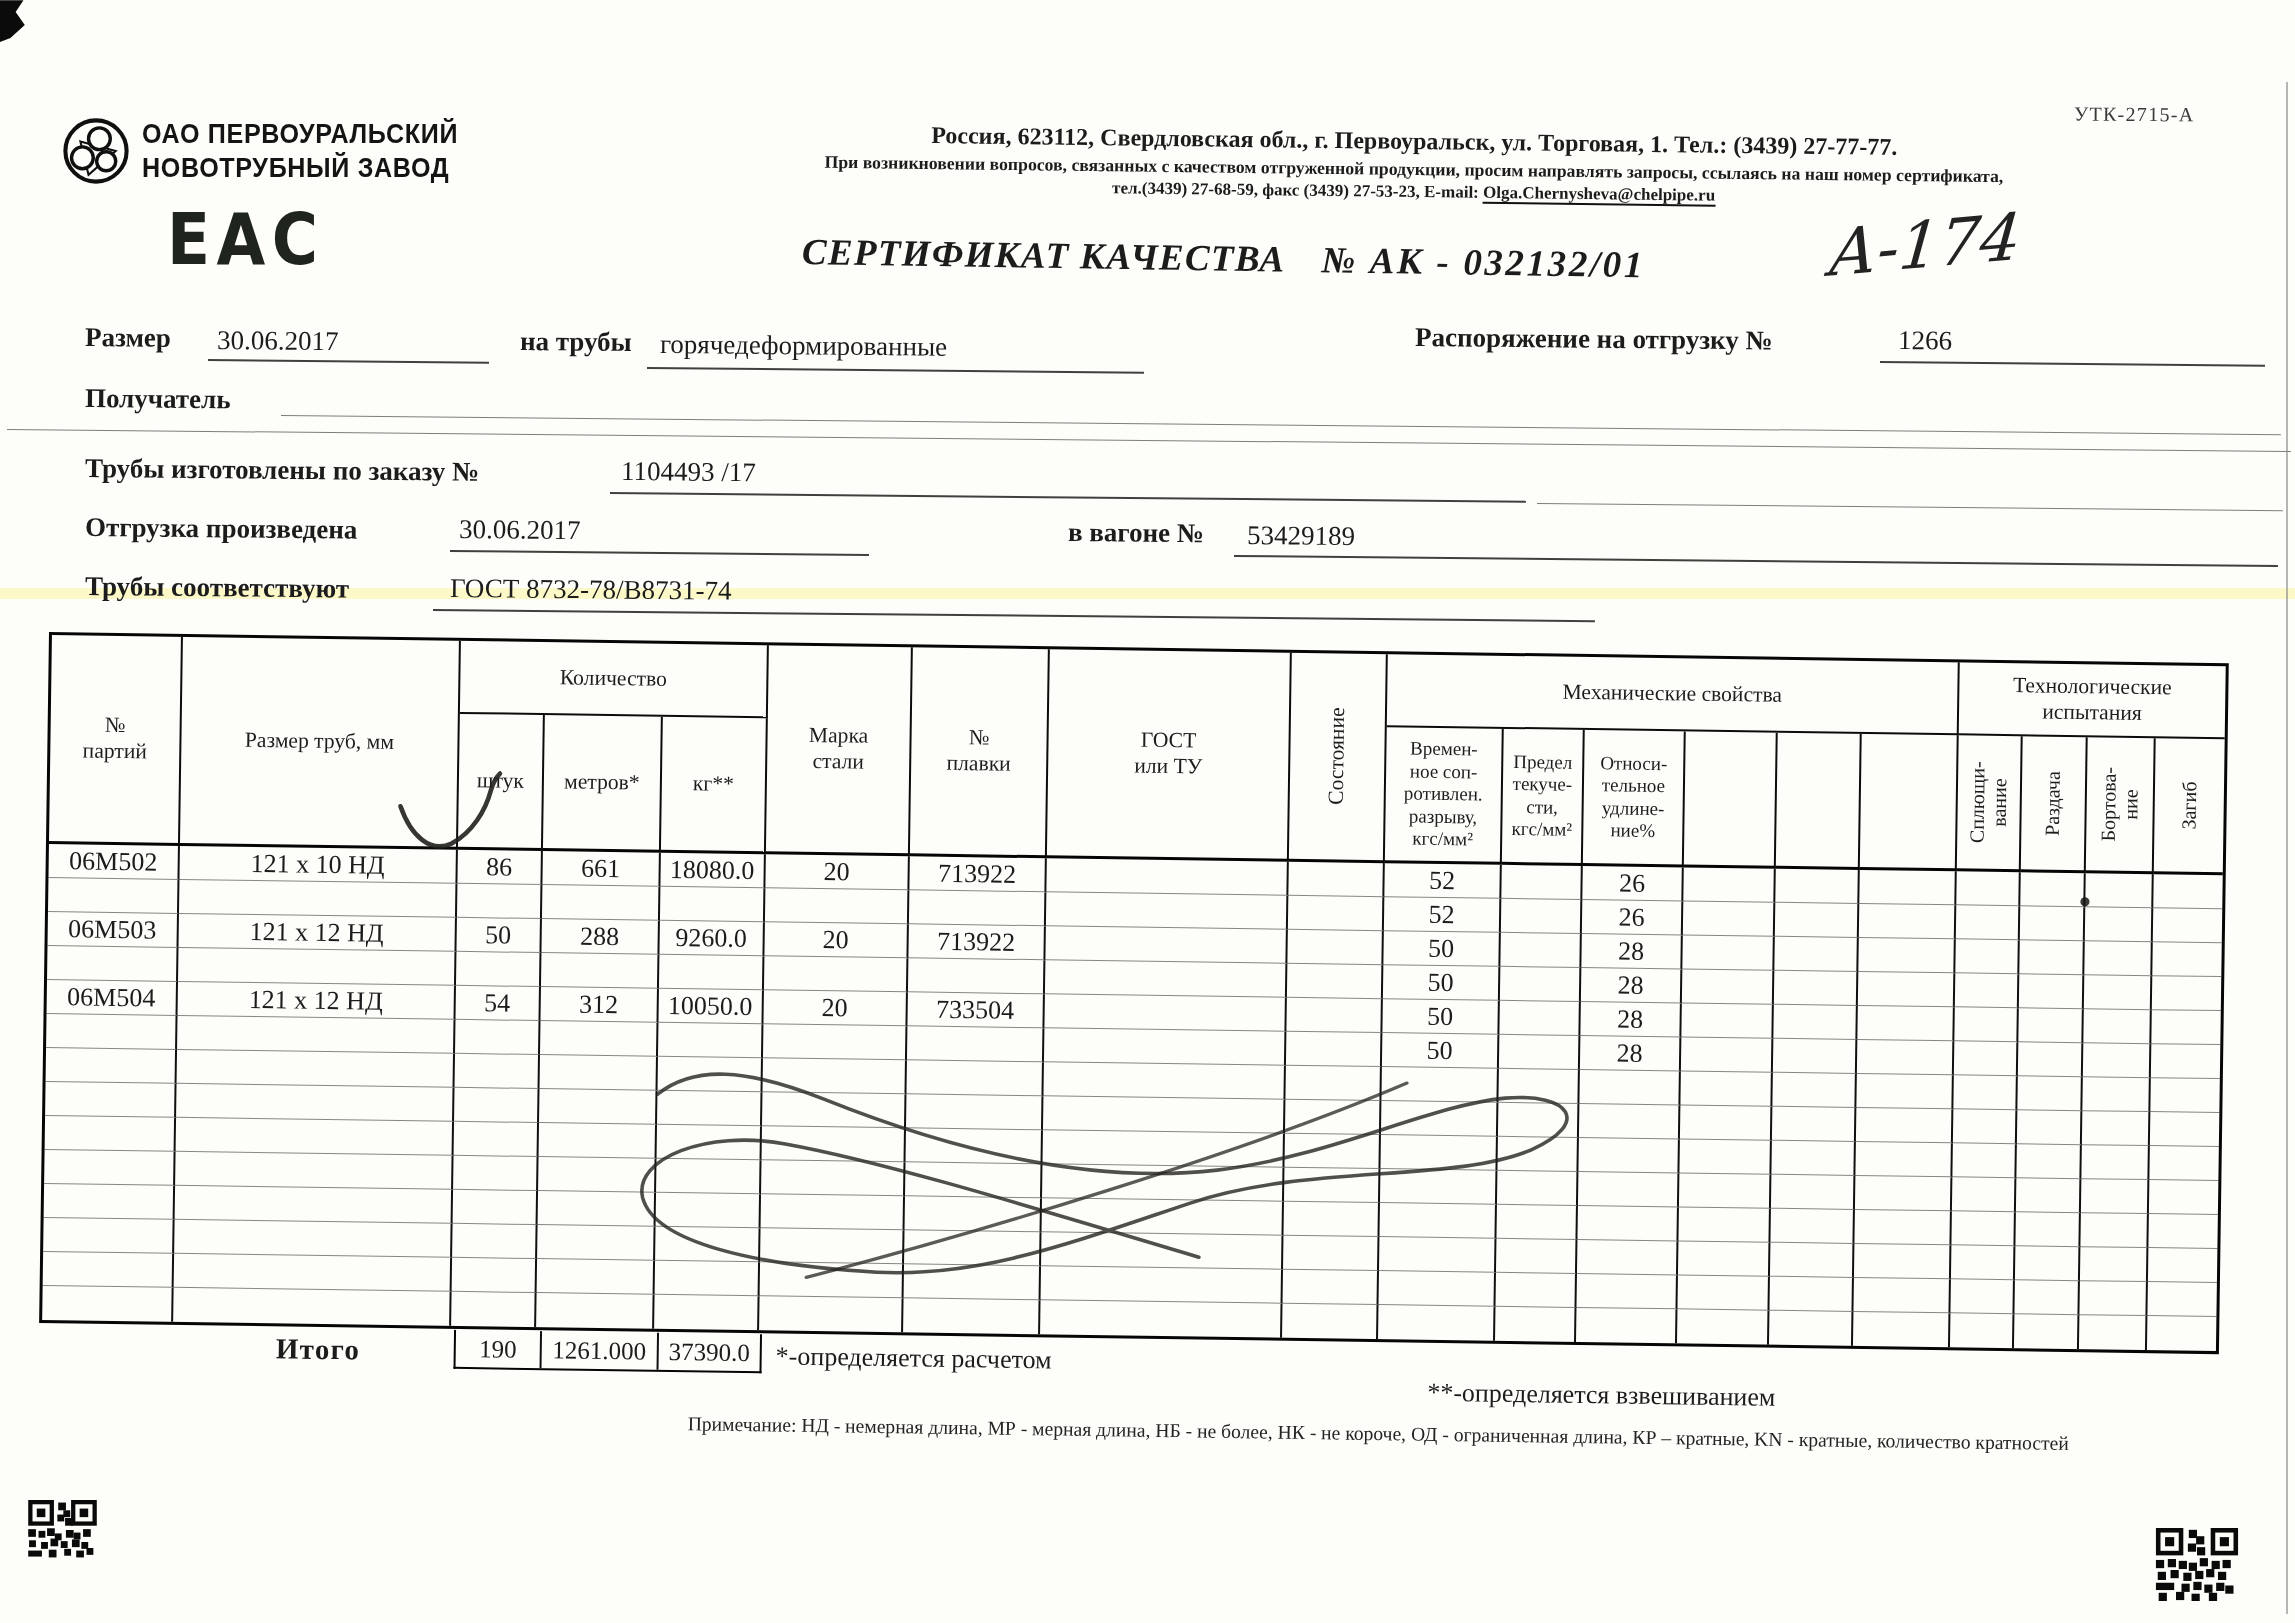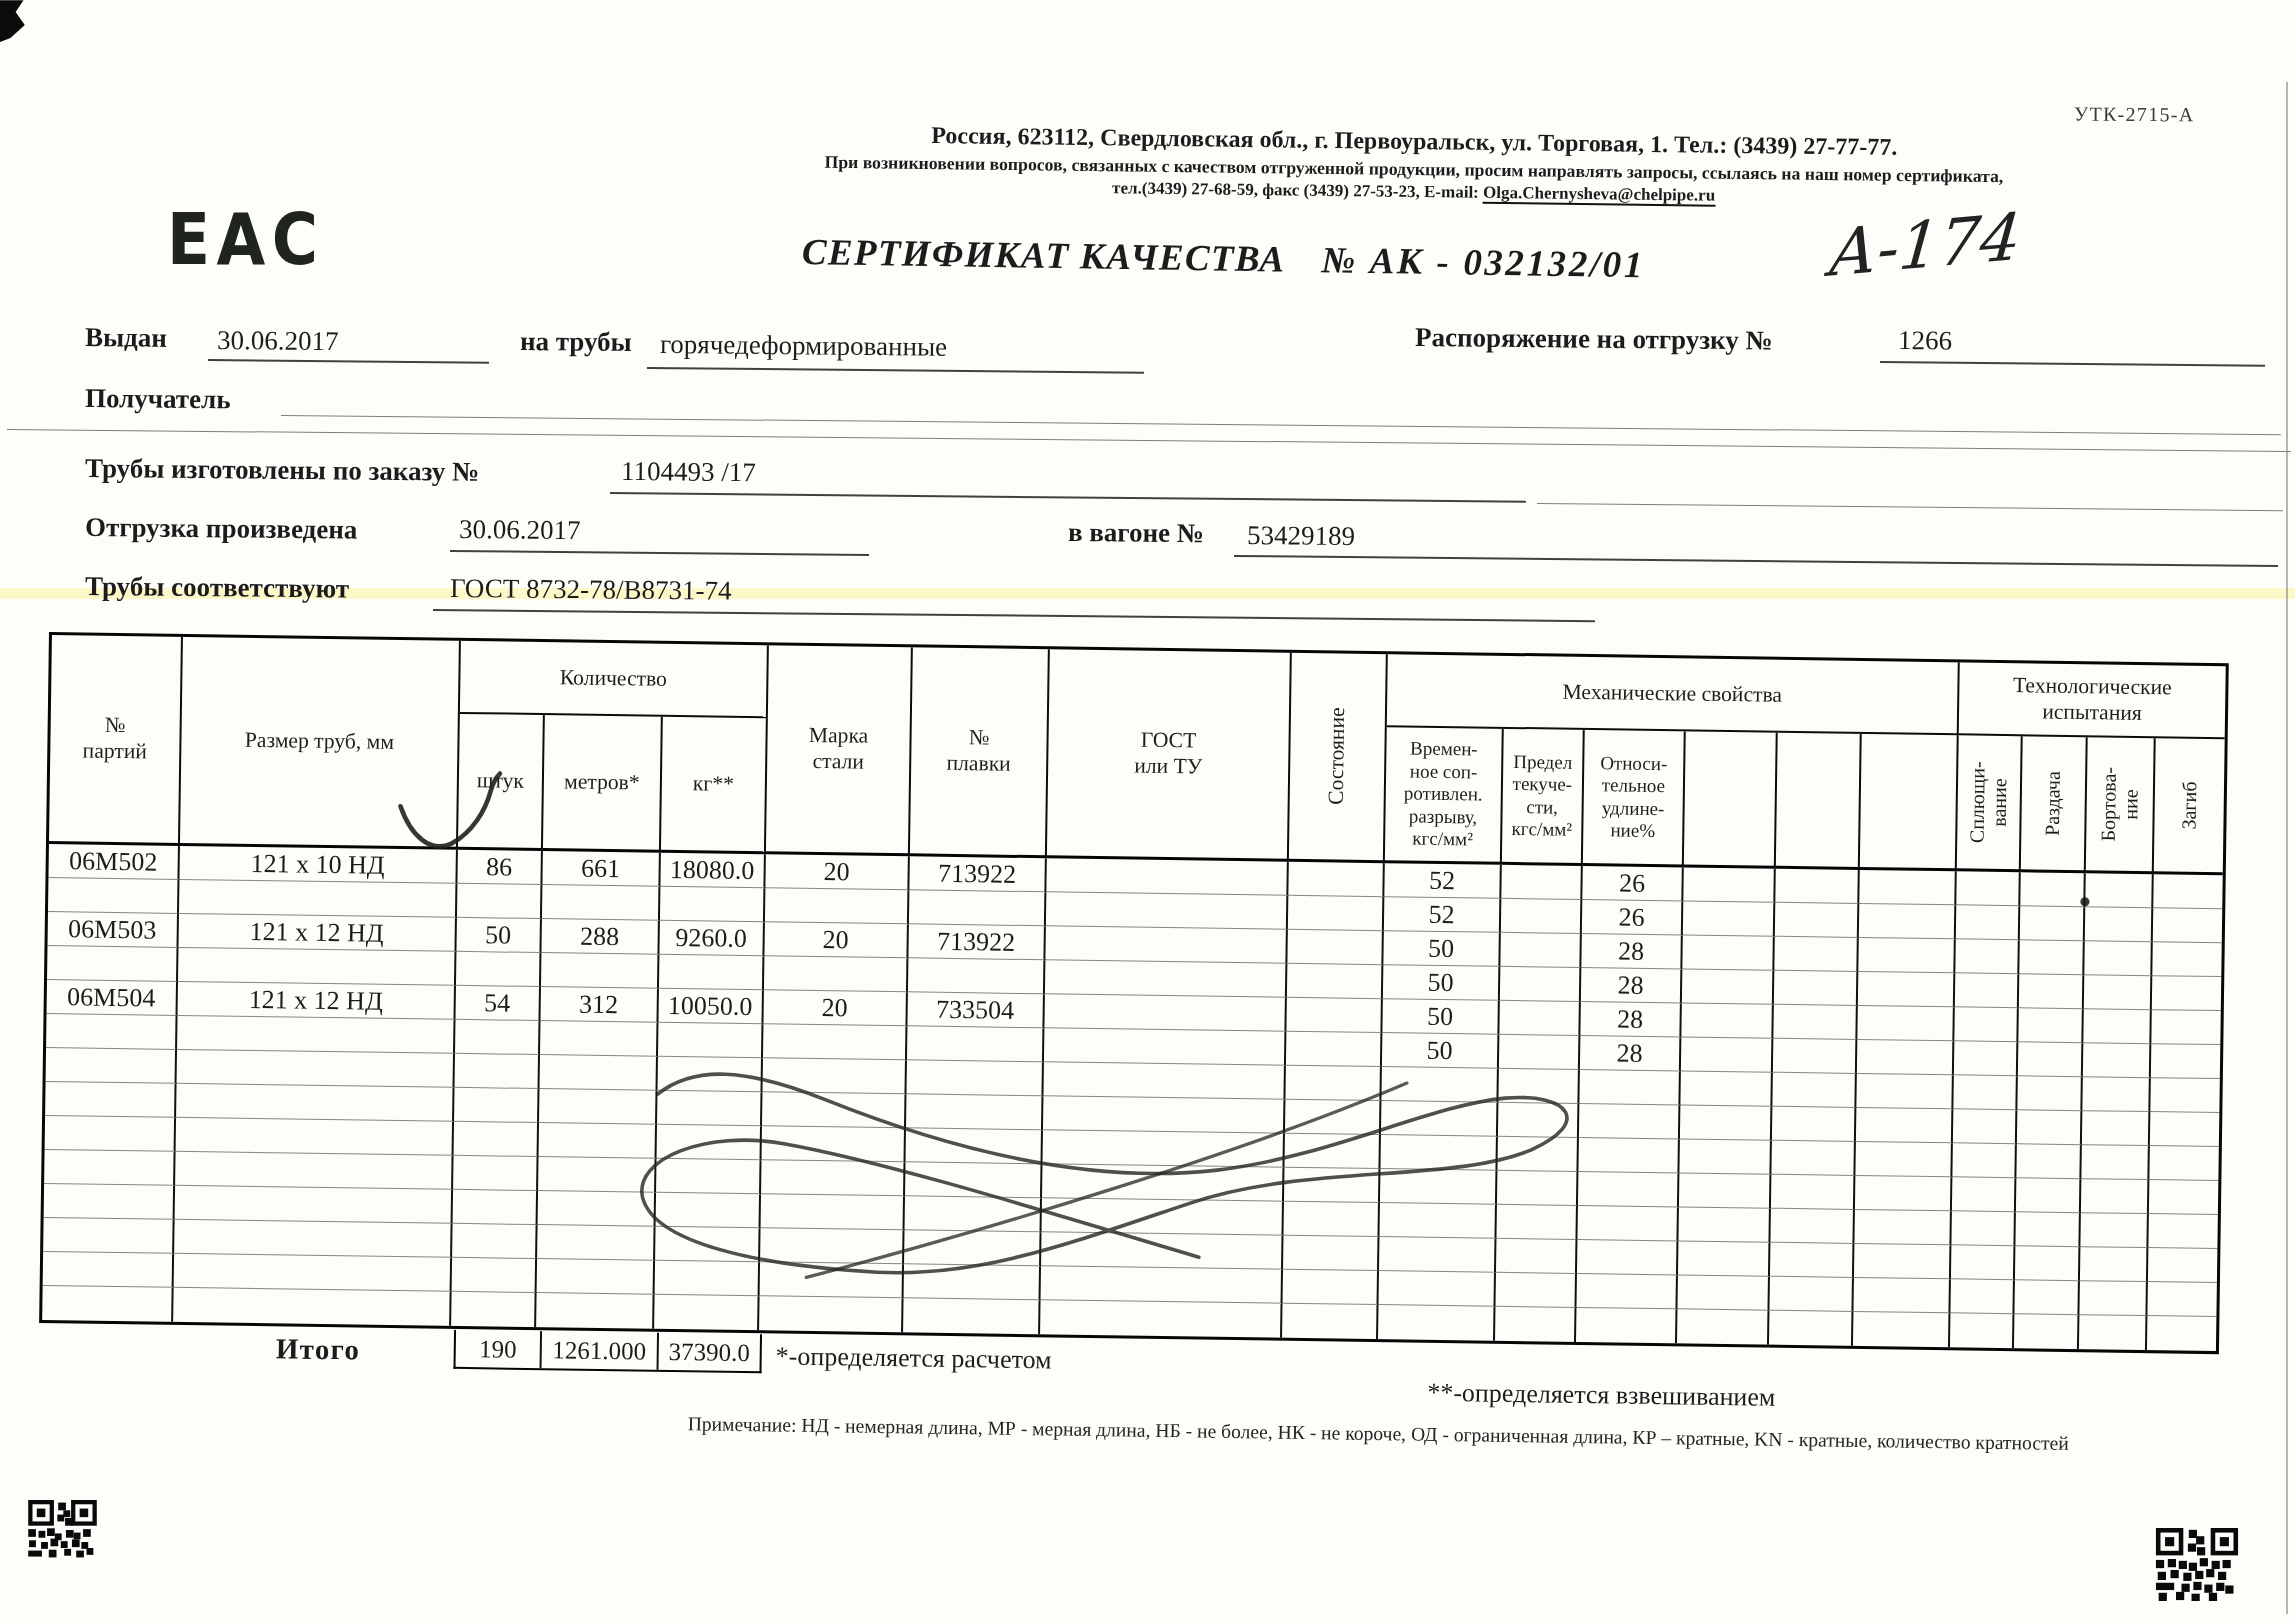--- a/index.html
+++ b/index.html
@@ -66,39 +66,54 @@
 </style>
 </head>
 <body>
 
 <div id="page">
 
   <svg id="corner-blob" class="abs" width="30" height="46" viewBox="0 0 46 70">
     <polygon points="0,0 36,0 24,18 38,38 16,58 0,64" fill="#0b0b0b"></polygon>
   </svg>
 
+  <div id="logo-row" class="abs">
+    <span>
+      <svg width="68" height="68" viewBox="0 0 100 100">
+        <circle cx="50" cy="50" r="45" fill="none" stroke="#101010" stroke-width="6"></circle>
+        <path d="M 27 36 L 79 50 L 39 85 Z" fill="none" stroke="#101010" stroke-width="3"></path>
+        <circle cx="55" cy="32" r="16" fill="#fdfdf9" stroke="#101010" stroke-width="5"></circle>
+        <circle cx="30" cy="60" r="16" fill="#fdfdf9" stroke="#101010" stroke-width="5"></circle>
+        <circle cx="65" cy="65" r="14" fill="#fdfdf9" stroke="#101010" stroke-width="5"></circle>
+      </svg>
+    </span>
+    <span class="company">
+      <span>ОАО ПЕРВОУРАЛЬСКИЙ</span><br>
+      <span>НОВОТРУБНЫЙ ЗАВОД</span>
+    </span>
+  </div>
   <div id="eac" class="abs">ЕАС</div>
 
   <div id="form-code" class="abs">УТК-2715-А</div>
 
   <div id="addr" class="abs">
     <div class="addr1">Россия, 623112, Свердловская обл., г. Первоуральск, ул. Торговая, 1. Тел.: (3439) 27-77-77.</div>
     <div class="addr2">При возникновении вопросов, связанных с качеством отгруженной продукции, просим направлять запросы, ссылаясь на наш номер сертификата,</div>
     <div class="addr3">
       <span>тел.(3439) 27-68-59, факс (3439) 27-53-23, E-mail: </span><span class="email">Olga.Chernysheva@chelpipe.ru</span>
     </div>
   </div>
 
   <div id="title-line" class="abs">
     <span>СЕРТИФИКАТ КАЧЕСТВА</span>
     <span id="title-num">№  АК - 032132/01</span>
   </div>
   <div id="hand-num" class="abs">А-174</div>
 
-  <div class="fl abs lbl" style="left:85px;top:322px">Выдан</div>
+  <div class="fl abs lbl" style="left:85px;top:322px">Размер</div>
   <div class="fl abs" style="left:217px;top:325px">30.06.2017</div>
   <div class="ul abs" style="left:208px;top:359px;width:281px"></div>
   <div class="fl abs lbl" style="left:520px;top:326px">на трубы</div>
   <div class="fl abs" style="left:660px;top:329px">горячедеформированные</div>
   <div class="ul abs" style="left:647px;top:367px;width:497px"></div>
   <div class="fl abs lbl" style="left:1415px;top:322px">Распоряжение на отгрузку №</div>
   <div class="fl abs" style="left:1898px;top:325px">1266</div>
   <div class="ul abs" style="left:1880px;top:361px;width:385px"></div>
 
   <div class="fl abs lbl" style="left:85px;top:383px">Получатель</div>

